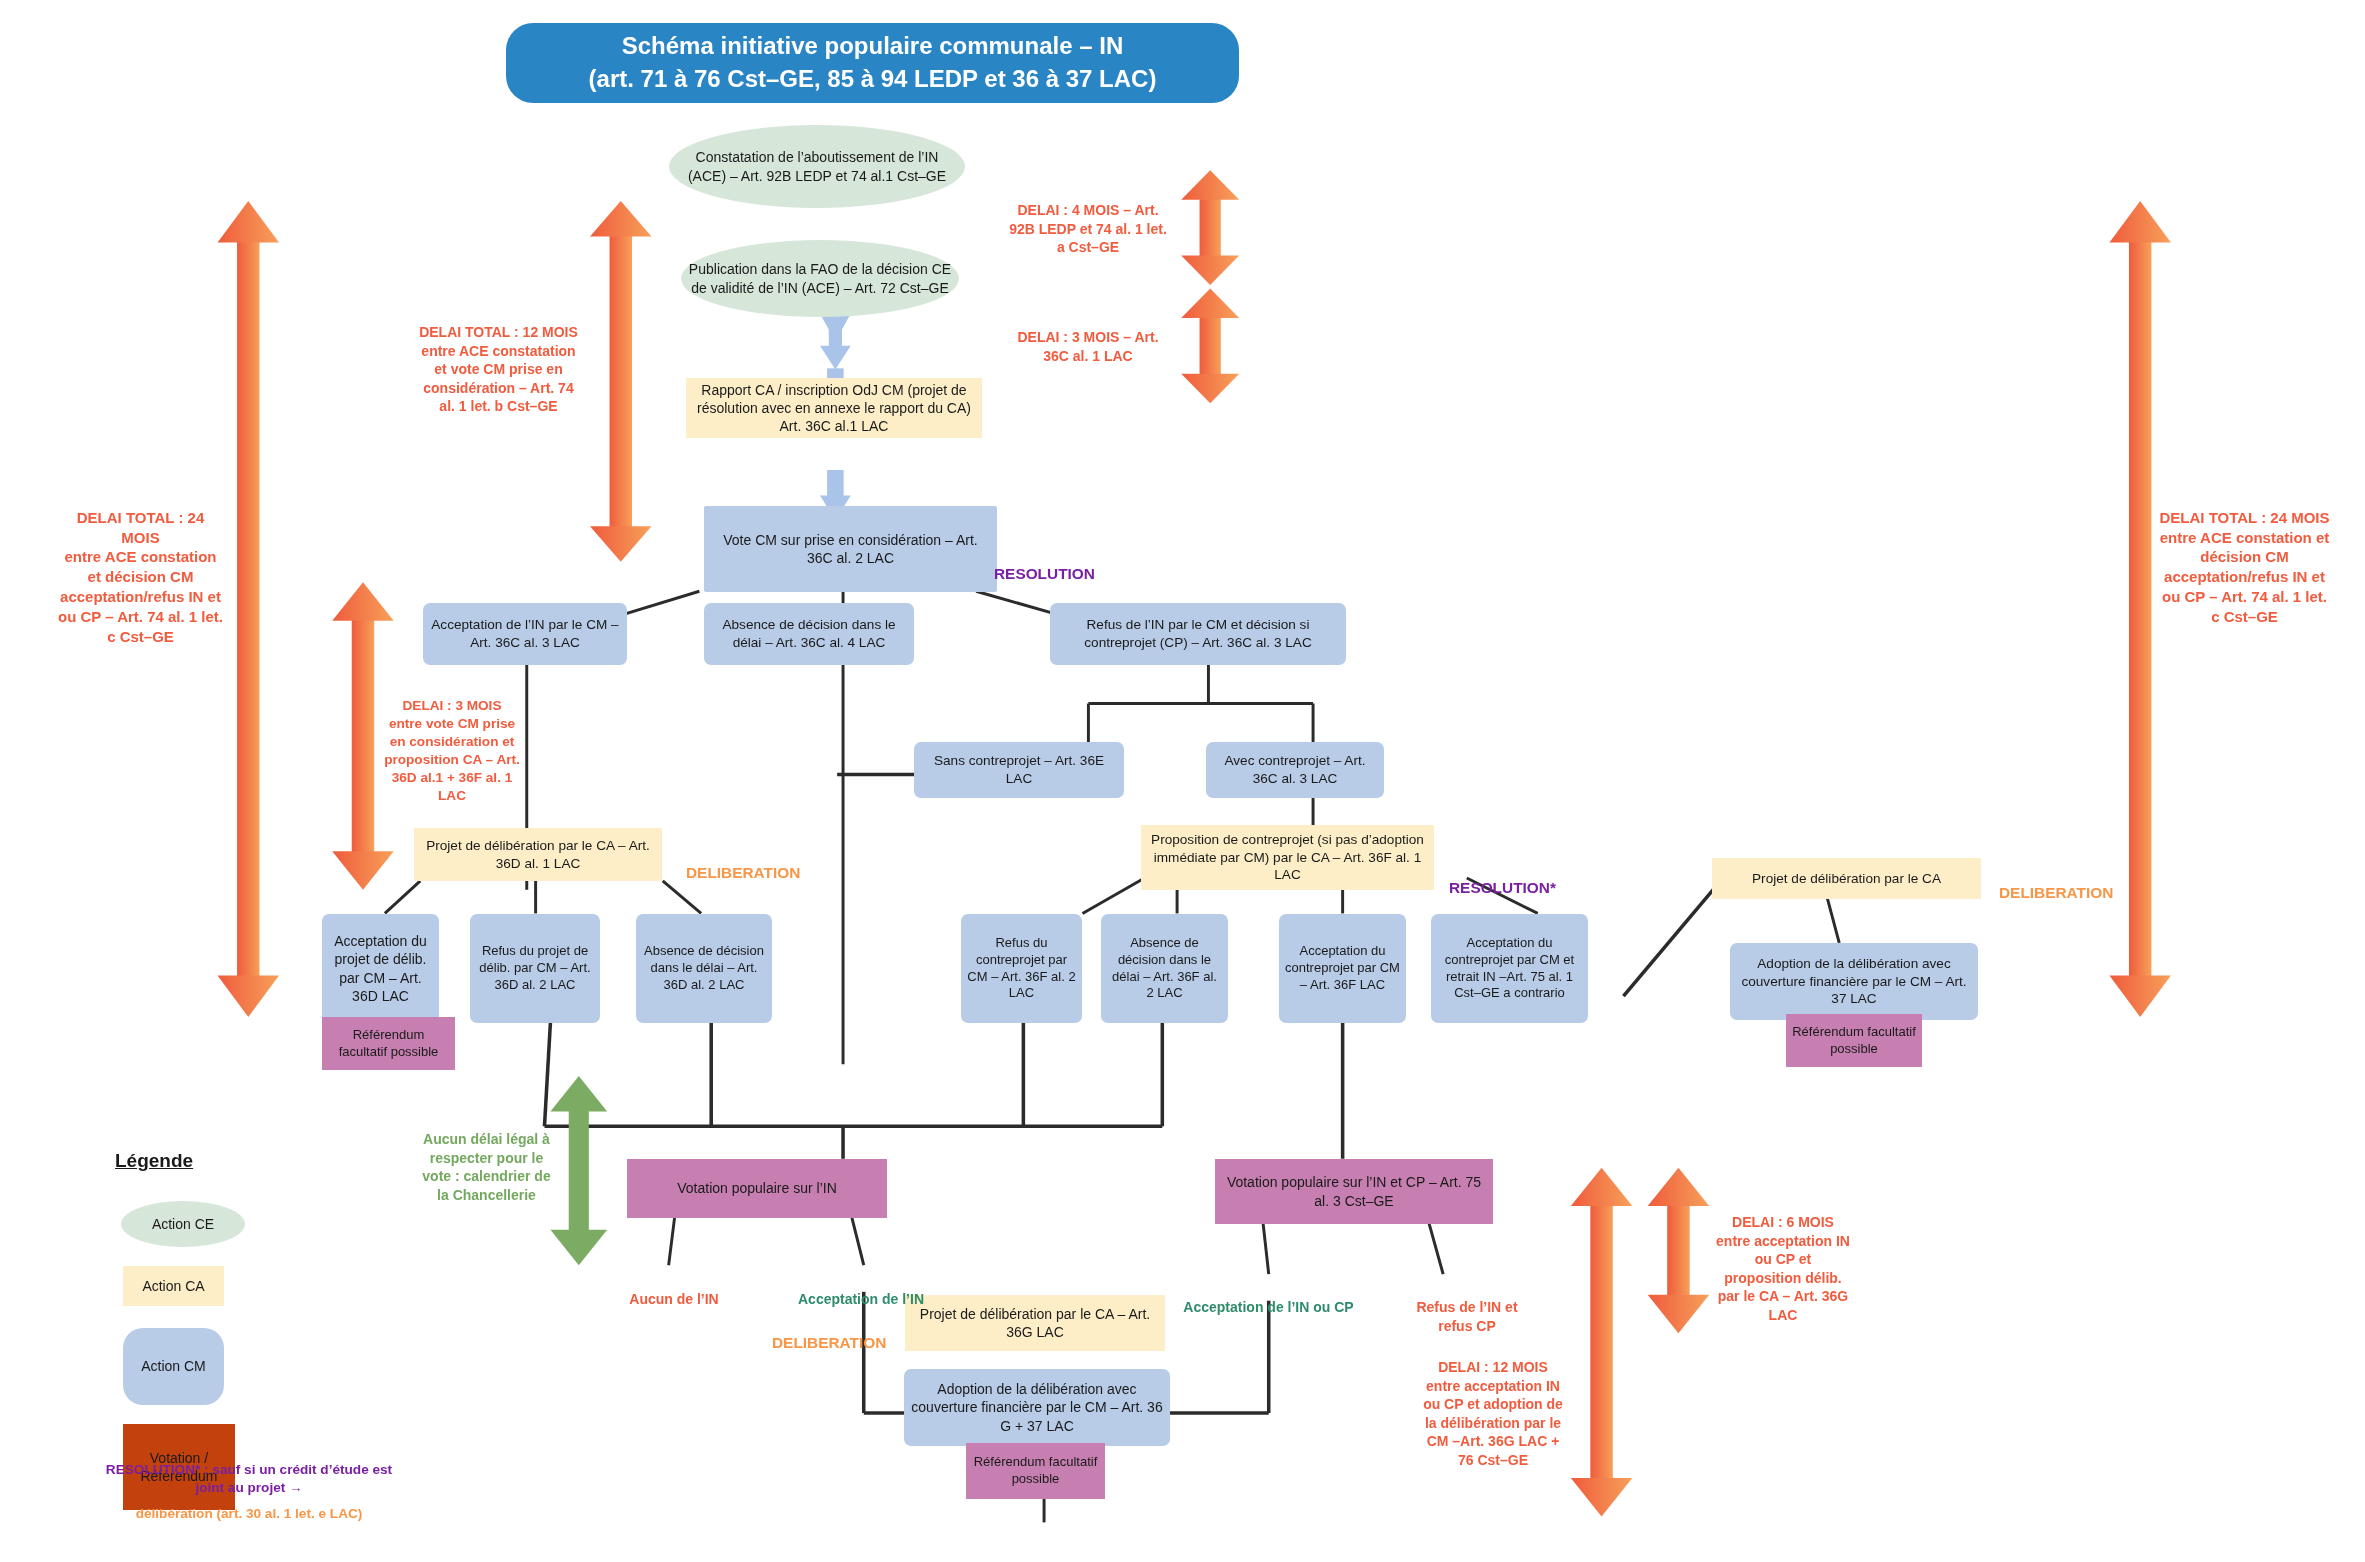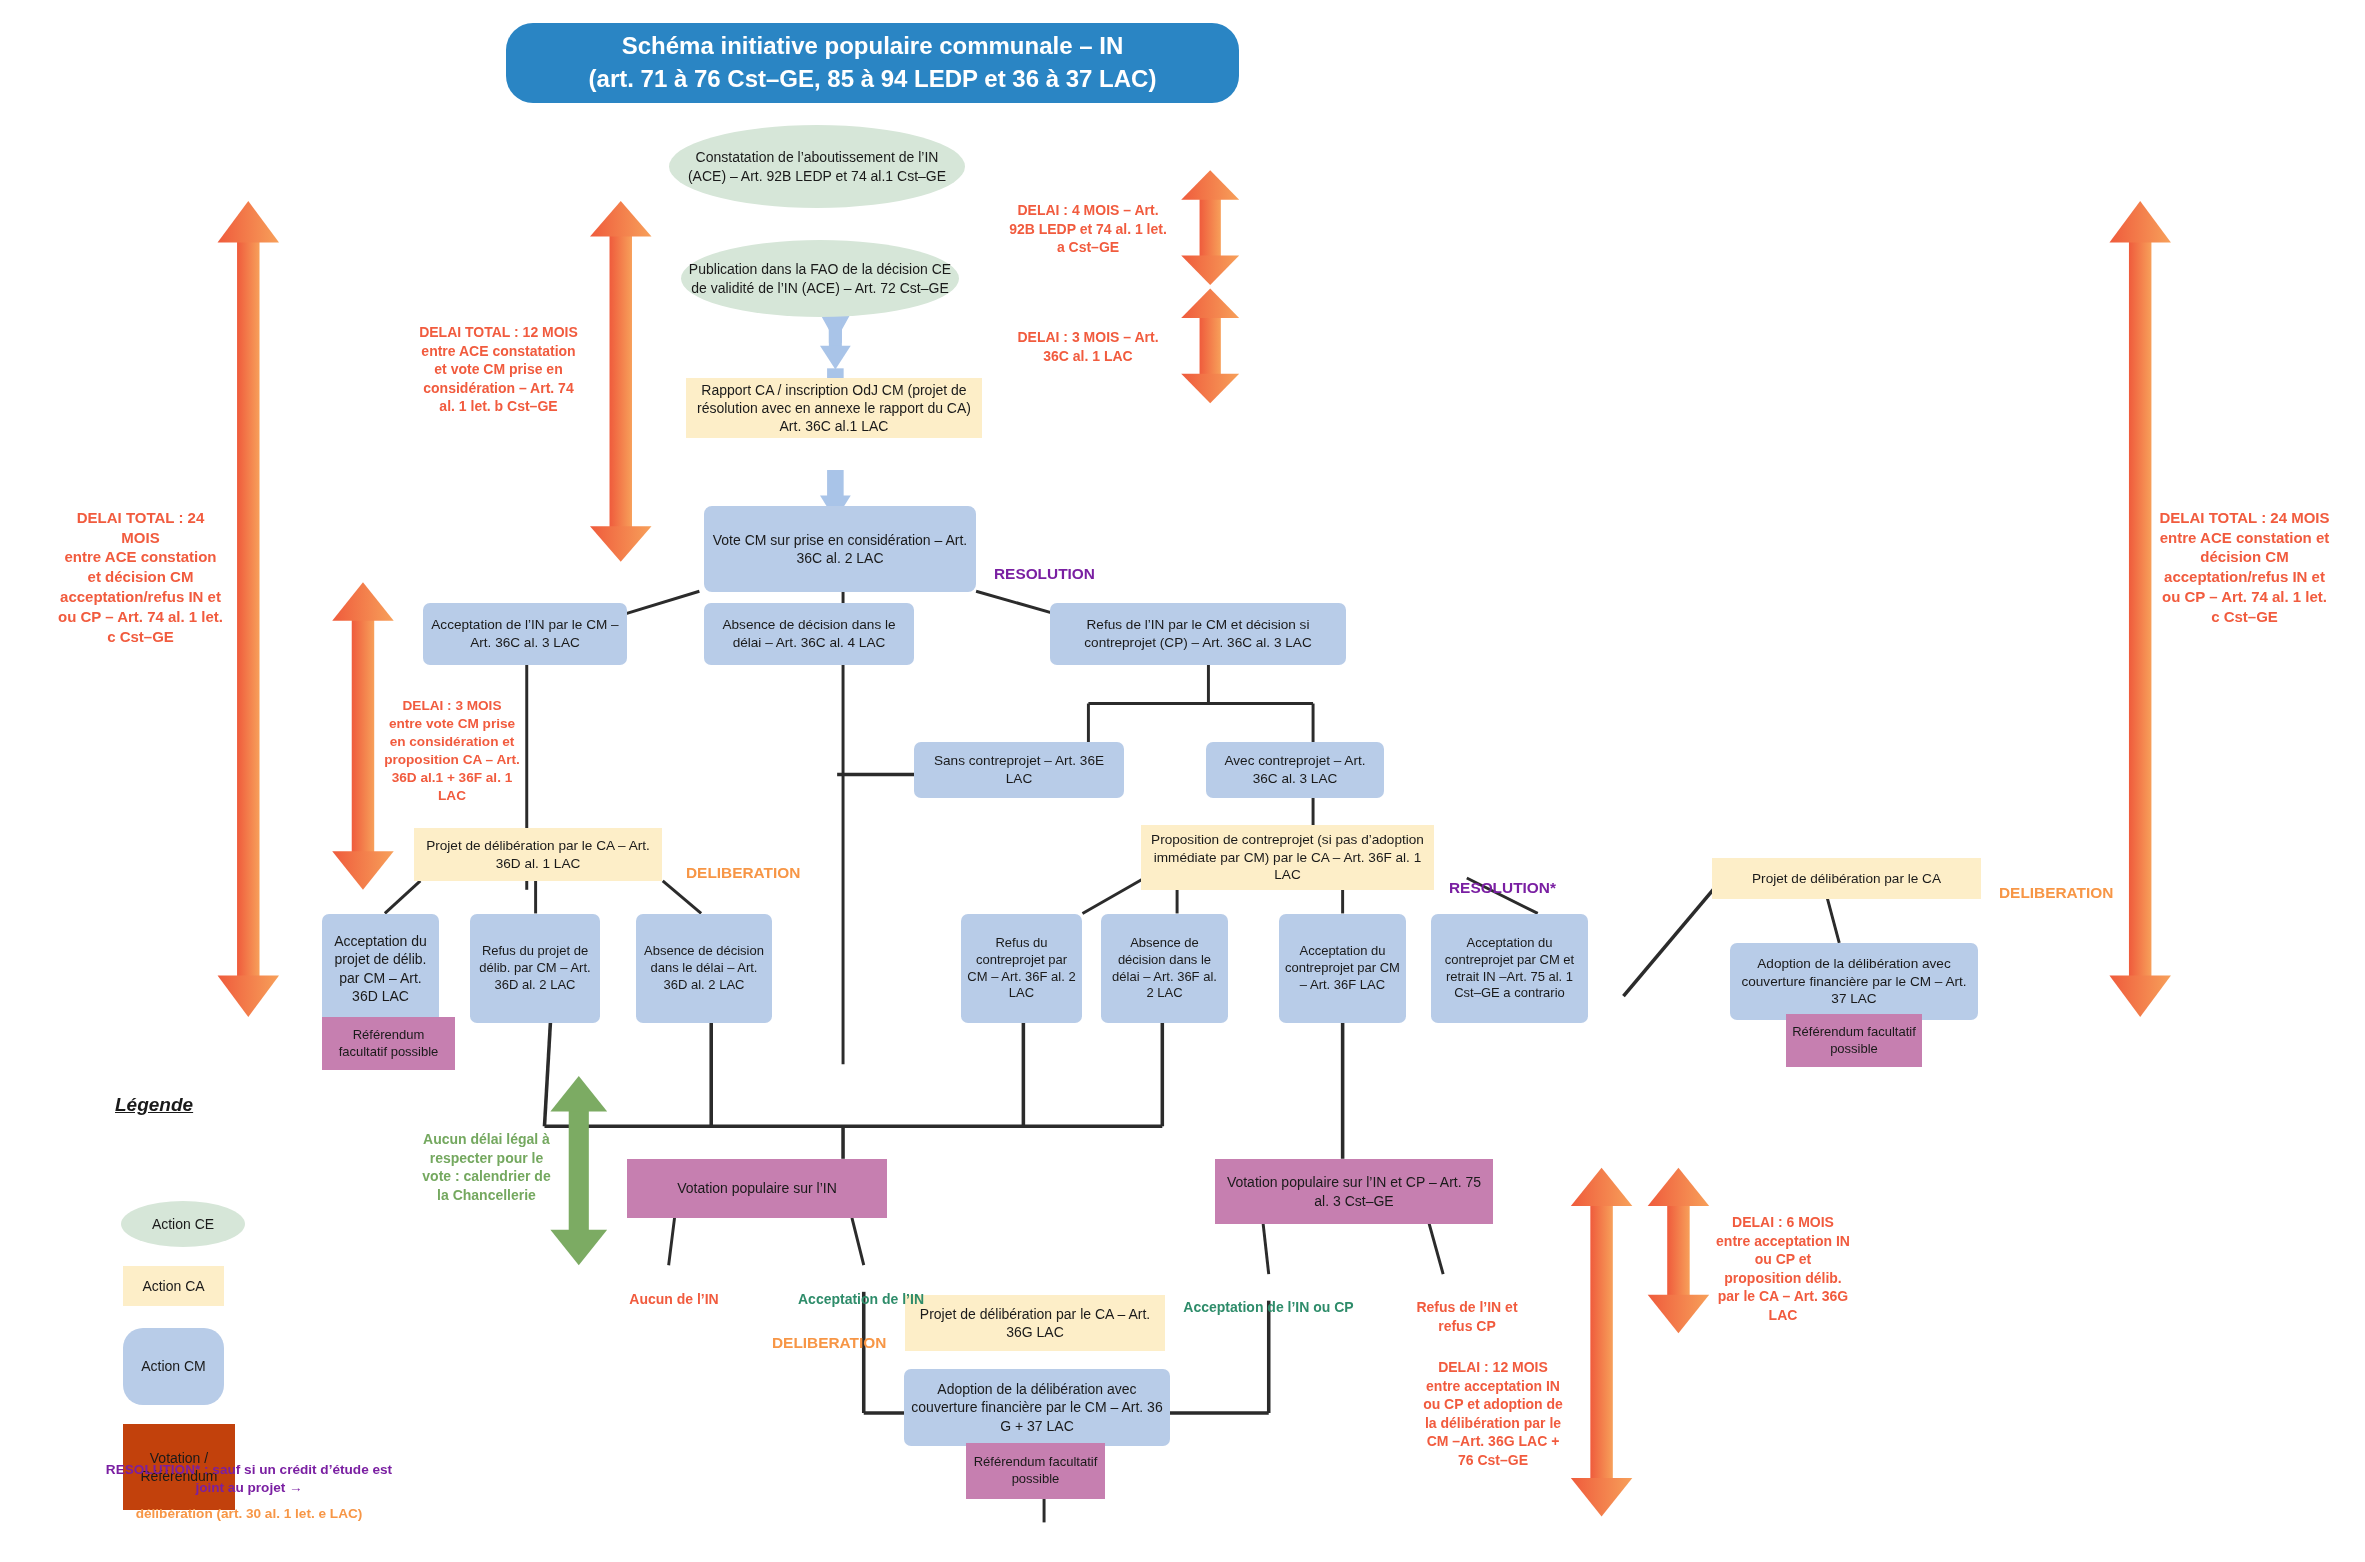--- a/index.html
+++ b/index.html
@@ -219,21 +219,21 @@
   </div>
 
   <div class="node n-ce" style="left:681px;top:240px;width:278px;height:77px;font-size:14px;">
     <span>Publication dans la FAO de la décision CE de validité de l’IN (ACE) – Art. 72 Cst–GE</span>
   </div>
 
   <div class="node n-ca" style="left:686px;top:378px;width:296px;height:60px;font-size:14px;">
     <span>Rapport CA / inscription OdJ CM (projet de résolution avec en annexe le rapport du CA) Art. 36C al.1 LAC</span>
   </div>
 
-  <div class="node n-cm" style="left:704px;top:506px;width:272px;height:86px;font-size:14px;border-radius:8px;">
+  <div class="node n-cm" style="left:704px;top:506px;width:293px;height:86px;font-size:14px;border-radius:2px;">
     <span>Vote CM sur prise en considération – Art. 36C al. 2 LAC</span>
   </div>
 
   <div class="node n-cm" style="left:423px;top:603px;width:204px;height:62px;font-size:13.6px;">
     <span>Acceptation de l’IN par le CM – Art. 36C al. 3 LAC</span>
   </div>
   <div class="node n-cm" style="left:704px;top:603px;width:210px;height:62px;font-size:13.6px;">
     <span>Absence de décision dans le délai – Art. 36C al. 4 LAC</span>
   </div>
   <div class="node n-cm" style="left:1050px;top:603px;width:296px;height:62px;font-size:13.6px;">
@@ -364,21 +364,21 @@
   <div class="lbl lbl-greendark" style="left:784px;top:1272px;width:154px;font-size:14px;">
     <span>Acceptation de l’IN</span>
   </div>
   <div class="lbl lbl-greendark" style="left:1168px;top:1280px;width:201px;font-size:14px;">
     <span>Acceptation de l’IN ou CP</span>
   </div>
   <div class="lbl lbl-red" style="left:1408px;top:1280px;width:118px;font-size:14px;">
     <span>Refus de l’IN et refus CP</span>
   </div>
 
-  <div class="legend-title" style="left:115px;top:1094px;font-size:19px;font-style:italic;">
+  <div class="legend-title" style="left:115px;top:1150px;font-size:19px;">
     <span>Légende</span>
   </div>
 
   <div class="leg-item leg-ce" style="left:121px;top:1201px;width:124px;height:46px;font-size:14px;">
     <span>Action CE</span>
   </div>
   <div class="leg-item leg-ca" style="left:123px;top:1266px;width:101px;height:40px;font-size:14px;">
     <span>Action CA</span>
   </div>
   <div class="leg-item leg-cm" style="left:123px;top:1328px;width:101px;height:77px;font-size:14px;">

